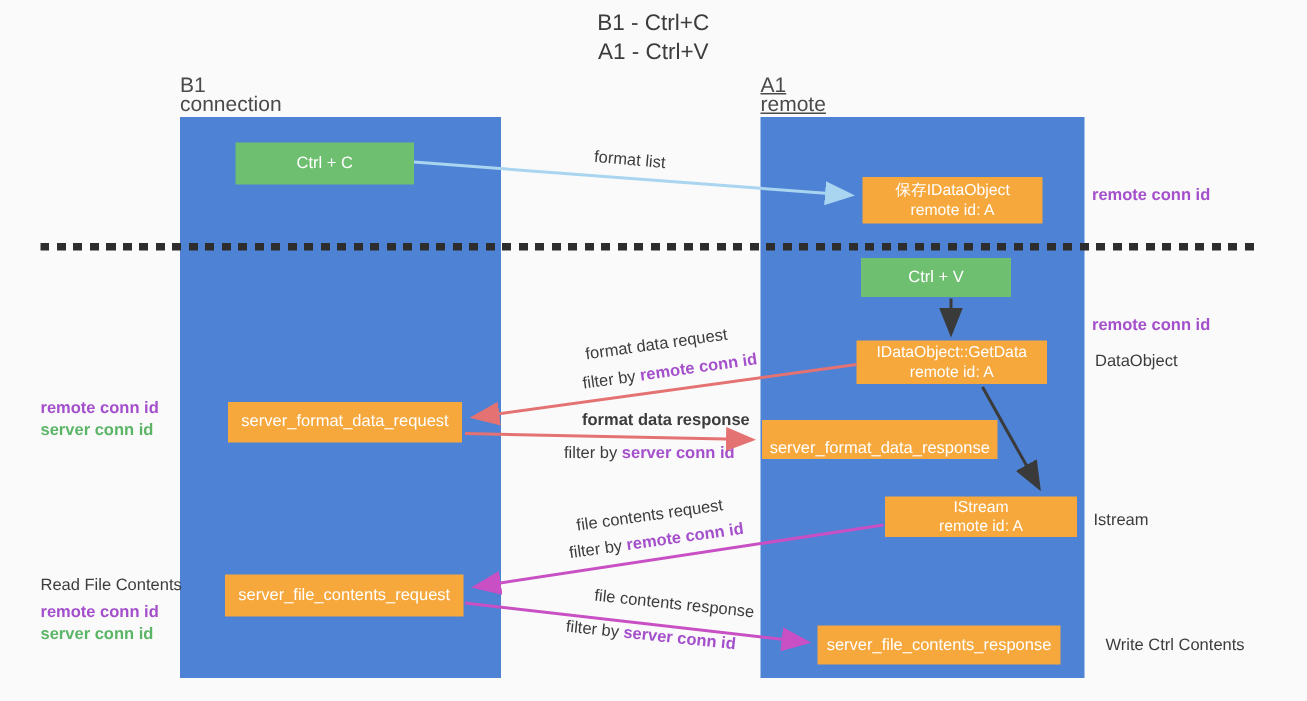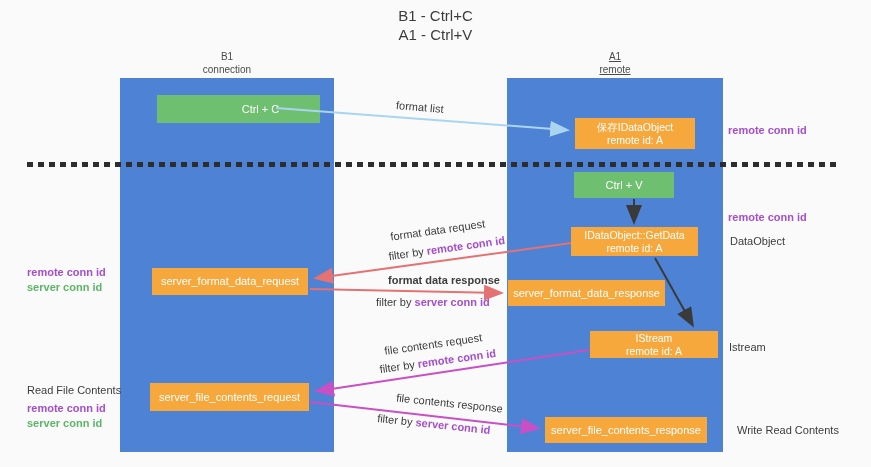--- a/index.html
+++ b/index.html
@@ -5,21 +5,21 @@
   html,body{margin:0;padding:0;}
   .canvas{
     position:relative;width:871px;height:467px;background:#fafafa;
     font-family:"Liberation Sans",sans-serif;overflow:hidden;
   }
   .title{
     position:absolute;top:6px;left:0;width:100%;text-align:center;
     font-size:15px;line-height:19px;color:#3c3c3c;
   }
   .colhead{
-    position:absolute;text-align:center;font-size:10px;line-height:13px;color:#4a4a4a;
+    position:absolute;font-size:14px;line-height:13px;color:#4a4a4a;
   }
   .col{position:absolute;background:#4d82d4;}
   .box{
     position:absolute;display:flex;flex-direction:column;align-items:center;
     justify-content:center;color:#ffffff;font-size:11px;line-height:13px;
     text-align:center;white-space:nowrap;
   }
   .box.small{font-size:10.5px;}
   .green{background:#6fbf70;}
   .orange{background:#f7a83d;}
@@ -49,21 +49,21 @@
   <div class="colhead" style="left:507px;top:50px;width:216px;text-decoration:underline;">
     <div>A1</div>
     <div>remote</div>
   </div>
 
   <div class="col" style="left:120px;top:78px;width:214px;height:374px;"></div>
   <div class="col" style="left:507px;top:78px;width:216px;height:374px;"></div>
 
   <div class="dashline"></div>
 
-  <div class="box green" style="left:157px;top:95px;width:119px;height:28px;padding-left:44px;">
+  <div class="box green" style="left:157px;top:95px;width:119px;height:28px;">
     <span>Ctrl + C</span>
   </div>
 
   <div class="box orange small" style="left:575px;top:118px;width:120px;height:31px;text-align:center;">
     <span>保存IDataObject</span>
     <span>remote id: A</span>
   </div>
 
   <div class="box green" style="left:574px;top:172px;width:100px;height:26px;">
     <span>Ctrl + V</span>
@@ -71,42 +71,42 @@
 
   <div class="box orange small" style="left:571px;top:227px;width:127px;height:29px;">
     <span>IDataObject::GetData</span>
     <span>remote id: A</span>
   </div>
 
   <div class="box orange" style="left:152px;top:268px;width:156px;height:27px;">
     <span>server_format_data_request</span>
   </div>
 
-  <div class="box orange" style="left:508px;top:280px;width:157px;height:26px;">
+  <div class="box orange" style="left:508px;top:280px;width:157px;height:26px;justify-content:flex-end;">
     <span>server_format_data_response</span>
   </div>
 
   <div class="box orange small" style="left:590px;top:331px;width:128px;height:27px;">
     <span>IStream</span>
     <span>remote id: A</span>
   </div>
 
   <div class="box orange" style="left:150px;top:383px;width:159px;height:28px;">
     <span>server_file_contents_request</span>
   </div>
 
   <div class="box orange" style="left:545px;top:417px;width:162px;height:26px;">
     <span>server_file_contents_response</span>
   </div>
 
   <div class="lbl purple" style="left:728px;top:124px;">remote conn id</div>
   <div class="lbl purple" style="left:728px;top:211px;">remote conn id</div>
   <div class="lbl" style="left:730px;top:235px;">DataObject</div>
   <div class="lbl" style="left:729px;top:341px;">Istream</div>
-  <div class="lbl" style="left:737px;top:424px;">Write Read Contents</div>
+  <div class="lbl" style="left:737px;top:424px;">Write Ctrl Contents</div>
 
   <div class="lbl purple" style="left:27px;top:266px;">remote conn id</div>
   <div class="lbl greent" style="left:27px;top:281px;">server conn id</div>
   <div class="lbl" style="left:27px;top:384px;">Read File Contents</div>
   <div class="lbl purple" style="left:27px;top:402px;">remote conn id</div>
   <div class="lbl greent" style="left:27px;top:417px;">server conn id</div>
 
   <div class="lbl" style="left:396px;top:101px;transform:rotate(5deg);">format list</div>
 
   <div class="lbl" style="left:390px;top:224px;transform:rotate(-8deg);">format data request</div>

